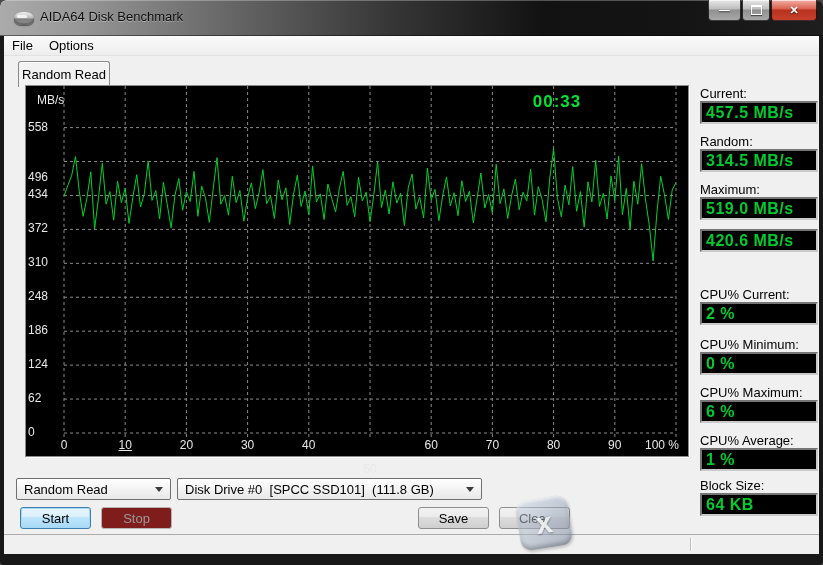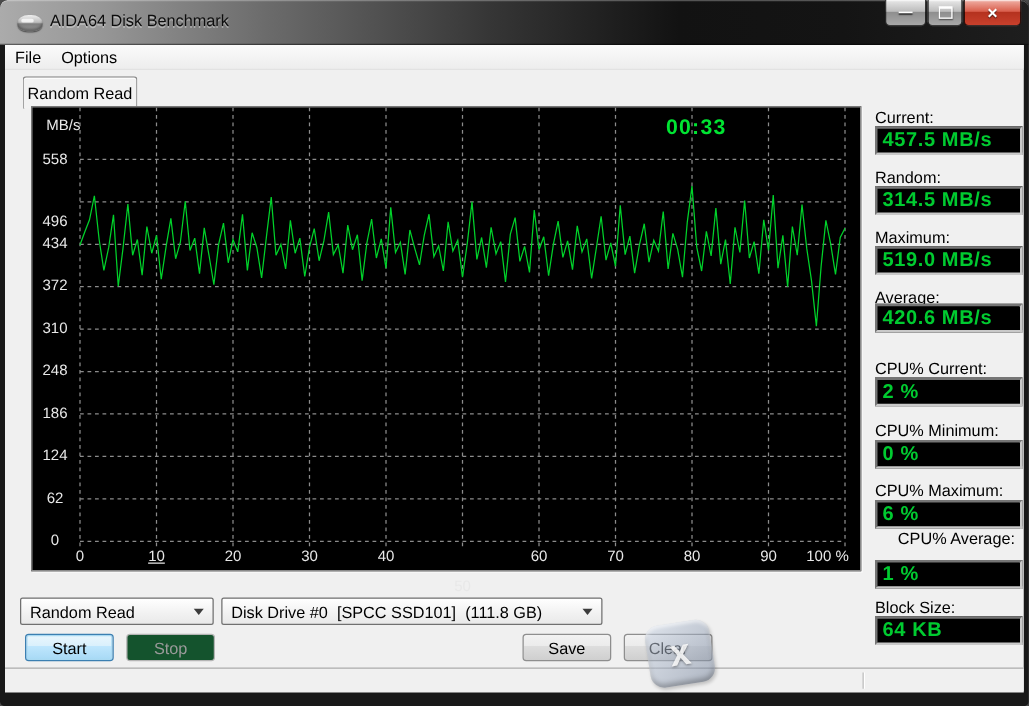--- a/index.html
+++ b/index.html
@@ -30,21 +30,21 @@
   
   .tab{position:absolute;left:18px;top:61px;width:90px;height:25px;background:#f2f2f2;
     border:1px solid #898989;border-bottom:none;border-radius:3px 3px 0 0;
     display:flex;align-items:center;justify-content:center;font-size:13px;color:#000;
     box-shadow:inset 0 1px 0 #fff;}
   
   .chart{position:absolute;left:25px;top:85px;width:664px;height:372px;background:#000;
     border:1px solid #8a8a8a;box-sizing:border-box;box-shadow:1px 1px 0 #fdfdfd;}
   .chart svg{position:absolute;left:0;top:0;}
   .chart-label{position:absolute;color:#e8e8e8;font-size:12px;}
-  .ylab{width:32px;text-align:center;}
+  .ylab{width:32px;text-align:left;}
   .xlab{width:44px;text-align:center;}
   .unit-label{position:absolute;left:11px;top:7px;color:#e8e8e8;font-size:12px;}
   .timer{position:absolute;left:495px;top:6px;width:72px;text-align:center;font-size:17px;font-weight:bold;
     color:var(--green-bright);letter-spacing:1px;}
   
   .stat-label{position:absolute;left:700px;width:112px;font-size:13px;color:#000;}
   .stat-value{position:absolute;left:700px;width:110px;height:17px;box-sizing:content-box;
     background:#000;border:2px inset #c9c9c9;padding:1px 0 1px 4px;
     font-size:16px;font-weight:bold;color:var(--green);letter-spacing:.5px;line-height:17px;}
   
@@ -54,21 +54,21 @@
   .combo .txt{white-space:pre;flex:1;overflow:hidden;}
   .combo .arrow{width:0;height:0;border-left:4px solid transparent;border-right:4px solid transparent;
     border-top:5px solid #3c3c3c;margin-right:7px;}
   
   .btn{position:absolute;width:71px;height:22px;box-sizing:border-box;border:1px solid #8e8e8e;border-radius:3px;
     background:linear-gradient(#f2f2f2 0%,#ebebeb 45%,#dddddd 46%,#cfcfcf 100%);
     font-size:13px;color:#000;display:flex;align-items:center;justify-content:center;
     font-family:"Liberation Sans",sans-serif;cursor:default;}
   .btn.default{border:1px solid #3c7fb1;background:linear-gradient(#eaf6fd 0%,#d9f0fc 45%,#bee6fd 46%,#a7d9f5 100%);
     box-shadow:0 0 0 1px #a9d9f2 inset;}
-  .btn.disabled{color:#9a9a9a;border-color:#b5b5b5;background:#14532d;}
+  .btn.disabled{color:#9a9a9a;border-color:#b5b5b5;background:#7f1d1d;}
   
   .statusbar{position:absolute;left:4px;top:534px;right:4px;height:19px;background:#f0f0f0;border-top:1px solid #ababab;}
   .status-div{position:absolute;left:686px;top:3px;width:1px;height:13px;background:#bdbdbd;box-shadow:1px 0 0 #fff;}
   
   .watermark{position:absolute;left:518px;top:492px;width:300px;height:62px;pointer-events:none;z-index:5;display:flex;align-items:center;}
   .wm-badge{width:52px;height:50px;border-radius:11px;transform:rotate(-9deg);
     background:linear-gradient(135deg,rgba(205,215,230,.55),rgba(110,125,150,.5));
     box-shadow:inset 0 2px 3px rgba(255,255,255,.6),inset 0 -3px 4px rgba(0,0,0,.25),1px 2px 3px rgba(0,0,0,.2);
     display:flex;align-items:center;justify-content:center;color:rgba(255,255,255,.85);
     font-size:30px;font-weight:bold;text-shadow:0 1px 2px rgba(0,0,0,.35);}
@@ -160,28 +160,28 @@
   </div>
 
   <div id="stats">
       <div class="stat-label" style="top: 86px;">Current:</div>
       <div class="stat-value" style="top: 101px;">457.5 MB/s</div>
       <div class="stat-label" style="top: 134px;">Random:</div>
       <div class="stat-value" style="top: 149px;">314.5 MB/s</div>
       <div class="stat-label" style="top: 182px;">Maximum:</div>
       <div class="stat-value" style="top: 197px;">519.0 MB/s</div>
       <div class="stat-label" style="top: 230px;">Average:</div>
-      <div class="stat-value" style="top: 243px;">420.6 MB/s</div>
+      <div class="stat-value" style="top: 229px;">420.6 MB/s</div>
       <div class="stat-label" style="top: 287px;">CPU% Current:</div>
       <div class="stat-value" style="top: 302px;">2 %</div>
       <div class="stat-label" style="top: 337px;">CPU% Minimum:</div>
       <div class="stat-value" style="top: 352px;">0 %</div>
       <div class="stat-label" style="top: 385px;">CPU% Maximum:</div>
       <div class="stat-value" style="top: 400px;">6 %</div>
-      <div class="stat-label" style="top: 423px; text-align: right;">CPU% Average:</div>
+      <div class="stat-label" style="top: 433px;">CPU% Average:</div>
       <div class="stat-value" style="top: 448px;">1 %</div>
       <div class="stat-label" style="top: 478px;">Block Size:</div>
       <div class="stat-value" style="top: 493px;">64 KB</div>
     </div>
 
   <div class="combo" style="left:16px;top:478px;width:155px;">
     <span class="txt">Random Read</span>
     <span class="arrow"></span>
   </div>
   <div class="combo" style="left:177px;top:478px;width:305px;">

